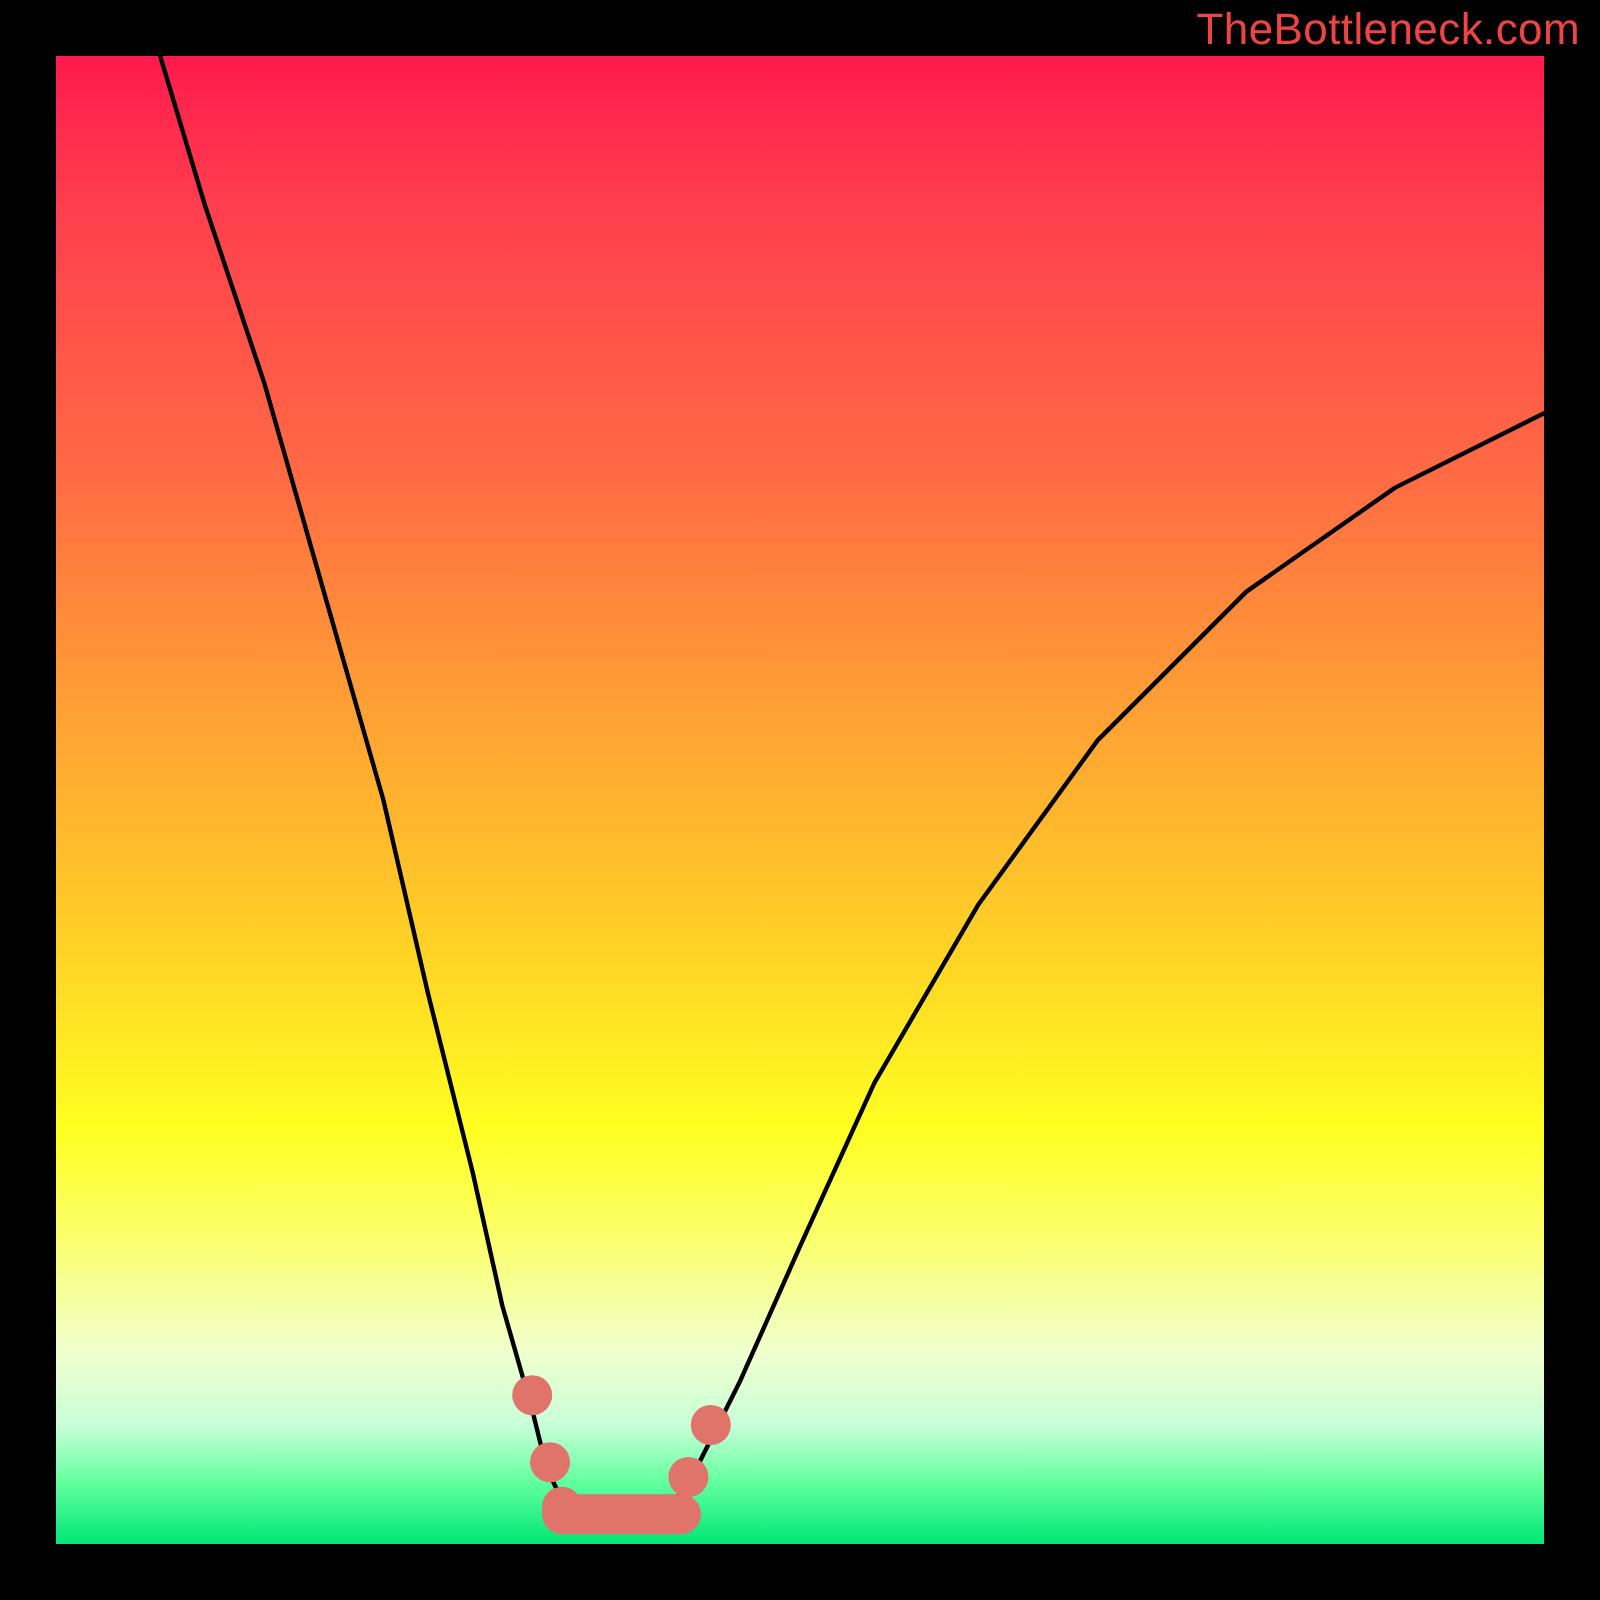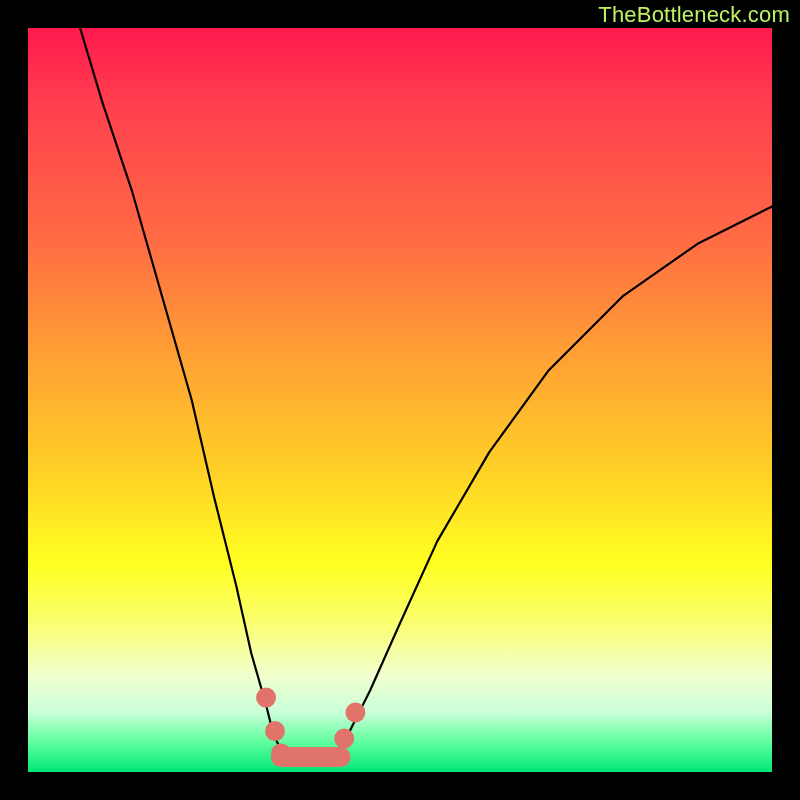--- a/index.html
+++ b/index.html
@@ -35,21 +35,21 @@
       #faff71 80%,
       #f1ffce 87%,
       #c9ffd8 92%,
       #5fff9d 96%,
       #00e676 100%);
   }
   .watermark {
     position: absolute;
     top: 2px;
     right: 10px;
-    color: #bef264;
+    color: #ef4444;
     font-size: 22px;
     font-weight: 500;
     letter-spacing: 0.2px;
   }
   svg.curve {
     position: absolute;
     top: 0;
     left: 0;
     width: 744px;
     height: 744px;

